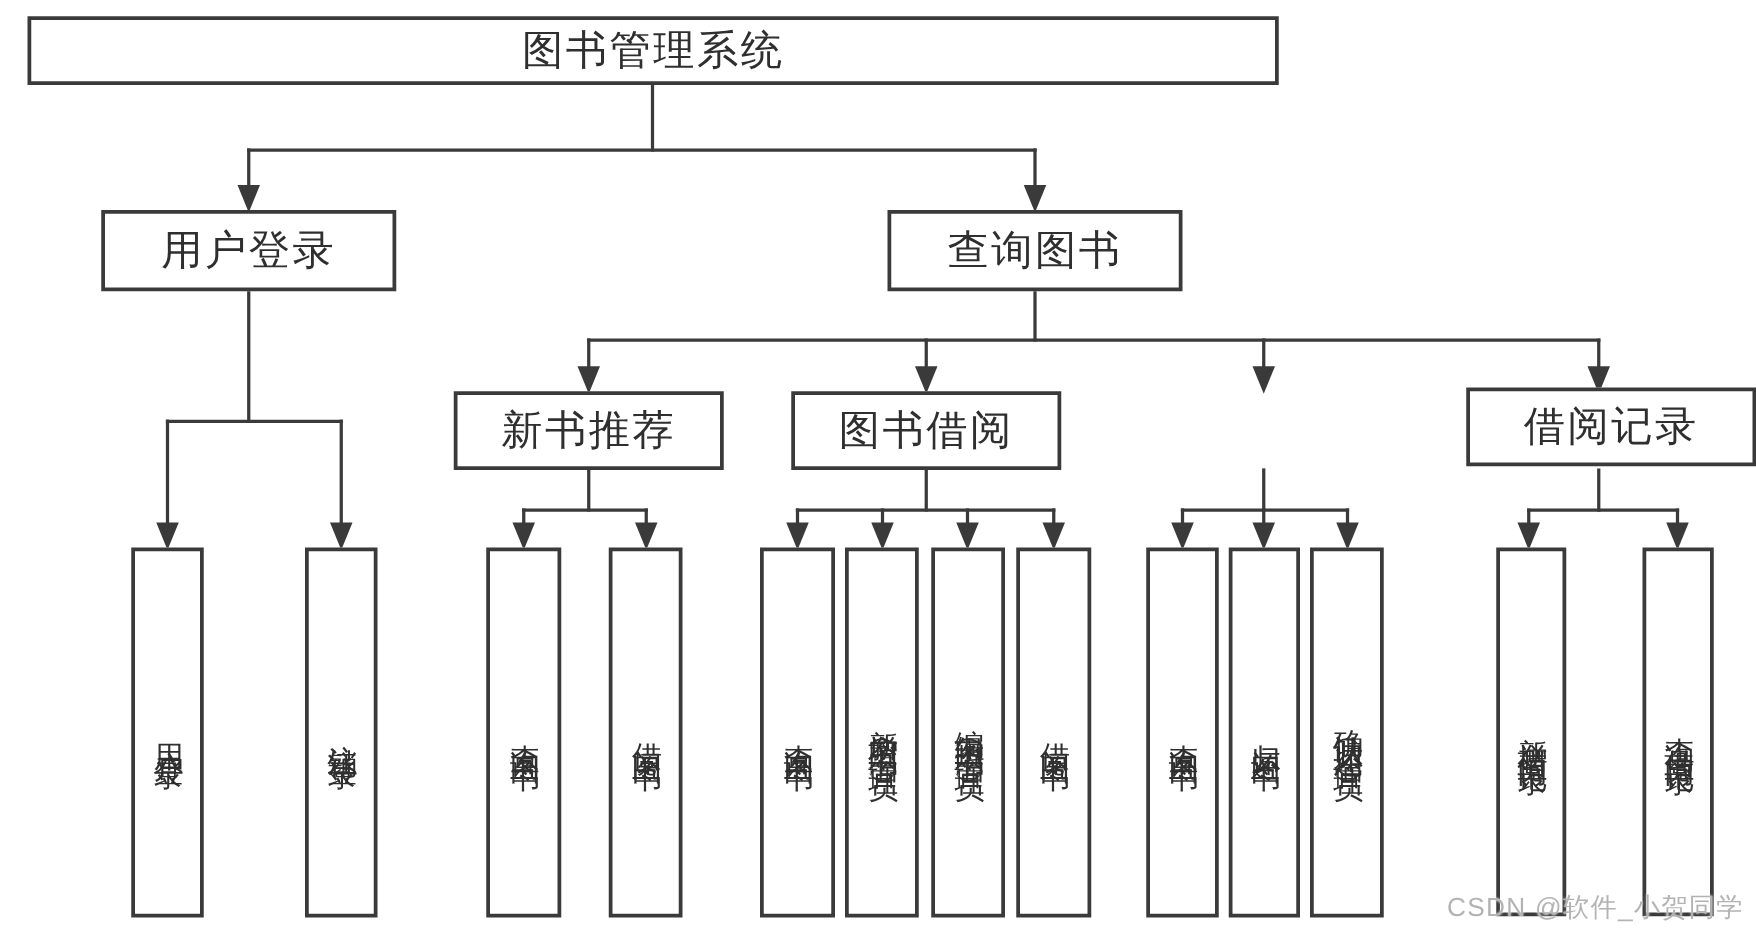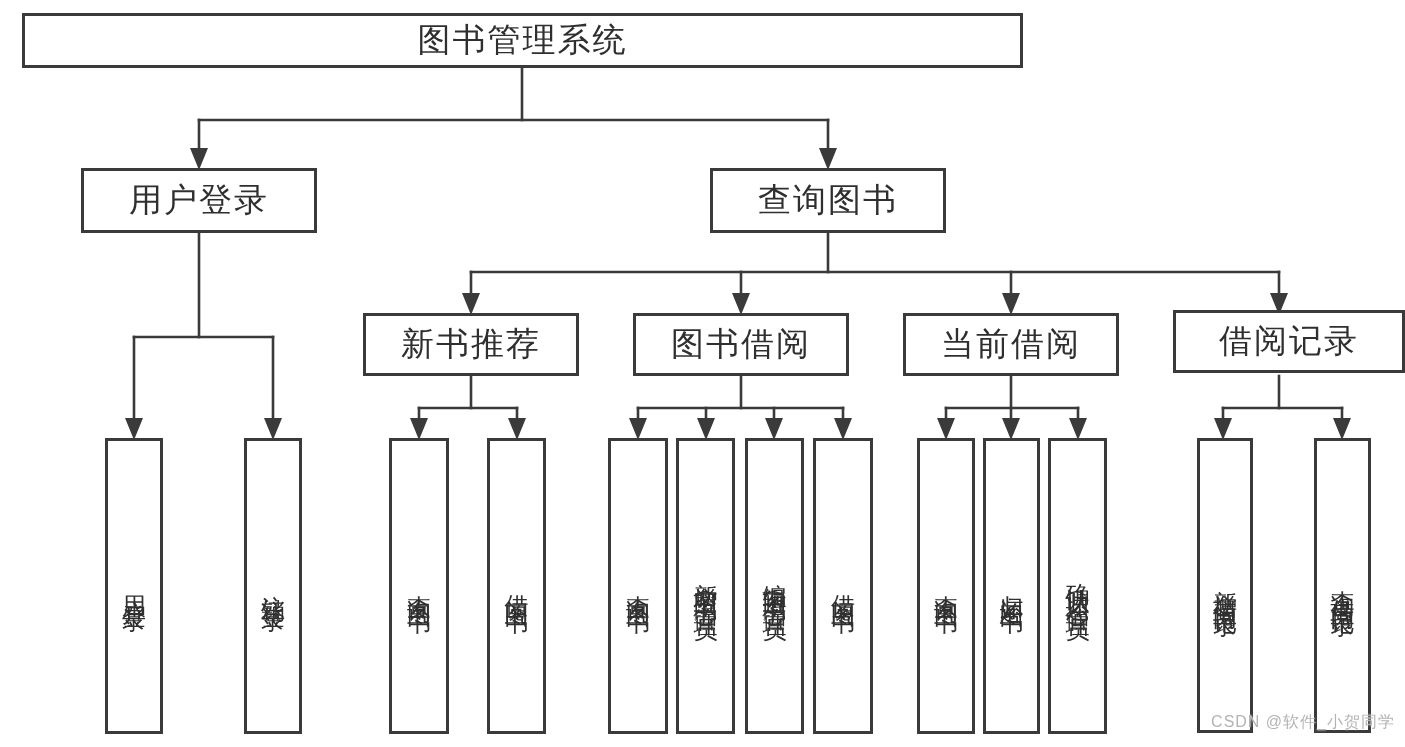--- a/index.html
+++ b/index.html
@@ -28,21 +28,21 @@
   .node--v span{
     writing-mode:vertical-rl;
     text-orientation:mixed;
     font-size:24px;
     letter-spacing:5px;
     white-space:nowrap;
   }
   .watermark{
     position:absolute;
     right:10px;top:712px;
-    font-size:16px;
+    font-size:21px;
     letter-spacing:1px;
     color:var(--wm,#b3b3b3);
     text-shadow:0 0 2px #ffffff;
     z-index:2;
     white-space:nowrap;
   }
 </style>
 </head>
 <body>
 
@@ -113,23 +113,20 @@
   <div class="node" style="left:710px;top:168px;width:236px;height:65px;">
     <span>查询图书</span>
   </div>
 
   <div class="node" style="left:363px;top:313px;width:216px;height:63px;">
     <span>新书推荐</span>
   </div>
   <div class="node" style="left:633px;top:313px;width:216px;height:63px;align-items:center;">
     <span>图书借阅</span>
   </div>
-  <div class="node" style="left:903px;top:313px;width:216px;height:63px;">
-    <span>当前借阅</span>
-  </div>
   <div class="node" style="left:1173px;top:310px;width:232px;height:63px;">
     <span>借阅记录</span>
   </div>
 
   <div class="node node--v" style="left:105px;top:438px;width:58px;height:296px;">
     <span>用户登录</span>
   </div>
   <div class="node node--v" style="left:244px;top:438px;width:58px;height:296px;">
     <span>注销登录</span>
   </div>

